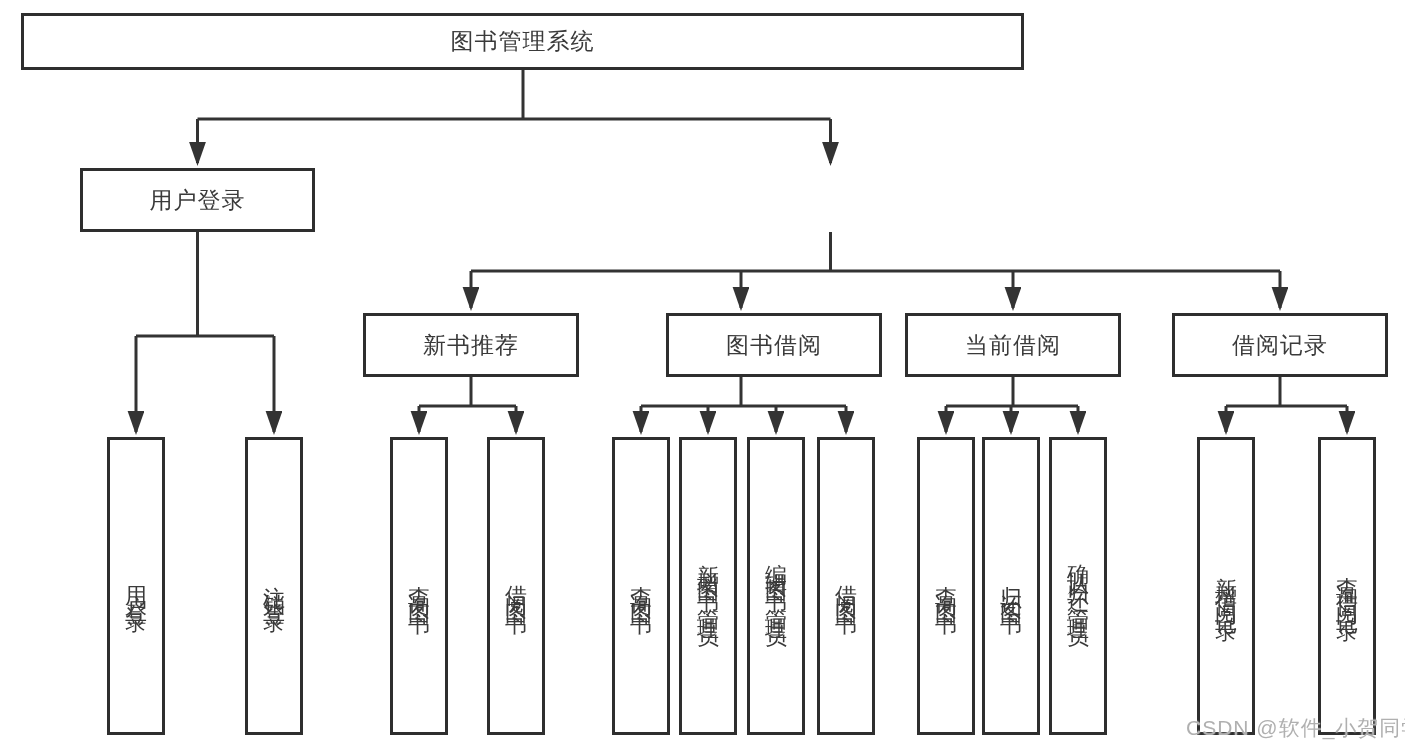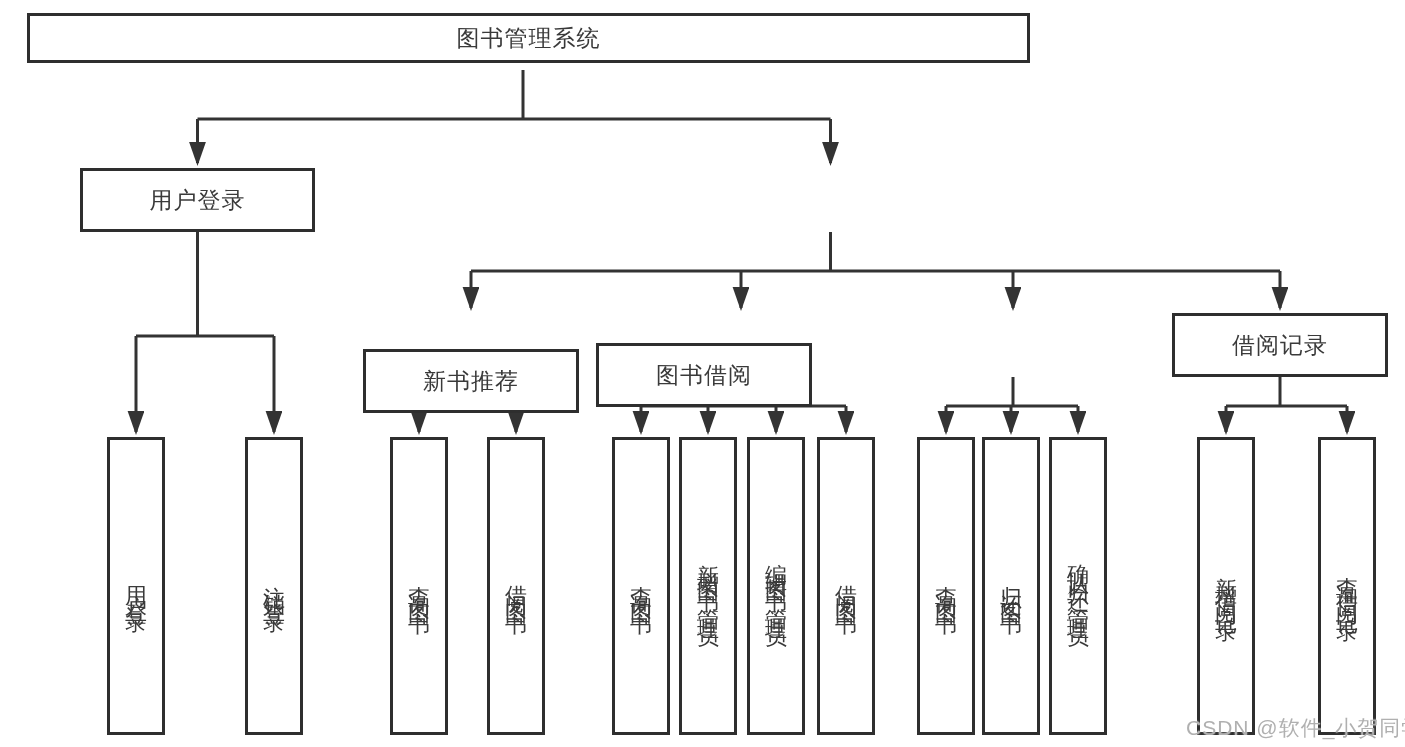--- a/index.html
+++ b/index.html
@@ -25,21 +25,21 @@
     background:#fff;
     display:flex;align-items:center;justify-content:center;
     color:var(--text);
   }
   .hnode span{
     font-size:23px;
     line-height:1;
     letter-spacing:1px;
     white-space:nowrap;
   }
-  .root{left:27px;top:13px;width:1003px;height:50px;}
+  .root{left:21px;top:13px;width:1003px;height:57px;}
   .lvl2{top:168px;width:235px;height:64px;}
   .lvl3{top:313px;width:216px;height:64px;}
   .leaf{top:437px;width:58px;height:298px;}
   .leaf span{
     writing-mode:vertical-rl;
     text-orientation:mixed;
     font-size:22px;
     line-height:1;
     letter-spacing:9px;
     color:var(--text);
@@ -124,25 +124,28 @@
   </svg>
 
   <div class="node hnode root">
     <span>图书管理系统</span>
   </div>
 
   <div class="node hnode lvl2" style="left:80px;">
     <span>用户登录</span>
   </div>
 
-  <div class="node hnode lvl3" style="left:363px;margin-top:36px;">
+  <div class="node hnode lvl3" style="left:363px;">
     <span>新书推荐</span>
   </div>
-  <div class="node hnode lvl3" style="left:596px;margin-top:30px;">
+  <div class="node hnode lvl3" style="left:666px;">
     <span>图书借阅</span>
+  </div>
+  <div class="node hnode lvl3" style="left:905px;">
+    <span>当前借阅</span>
   </div>
   <div class="node hnode lvl3" style="left:1172px;">
     <span>借阅记录</span>
   </div>
 
   <div class="node leaf" style="left:107px;">
     <span>用户登录</span>
   </div>
   <div class="node leaf" style="left:245px;">
     <span>注销登录</span>

